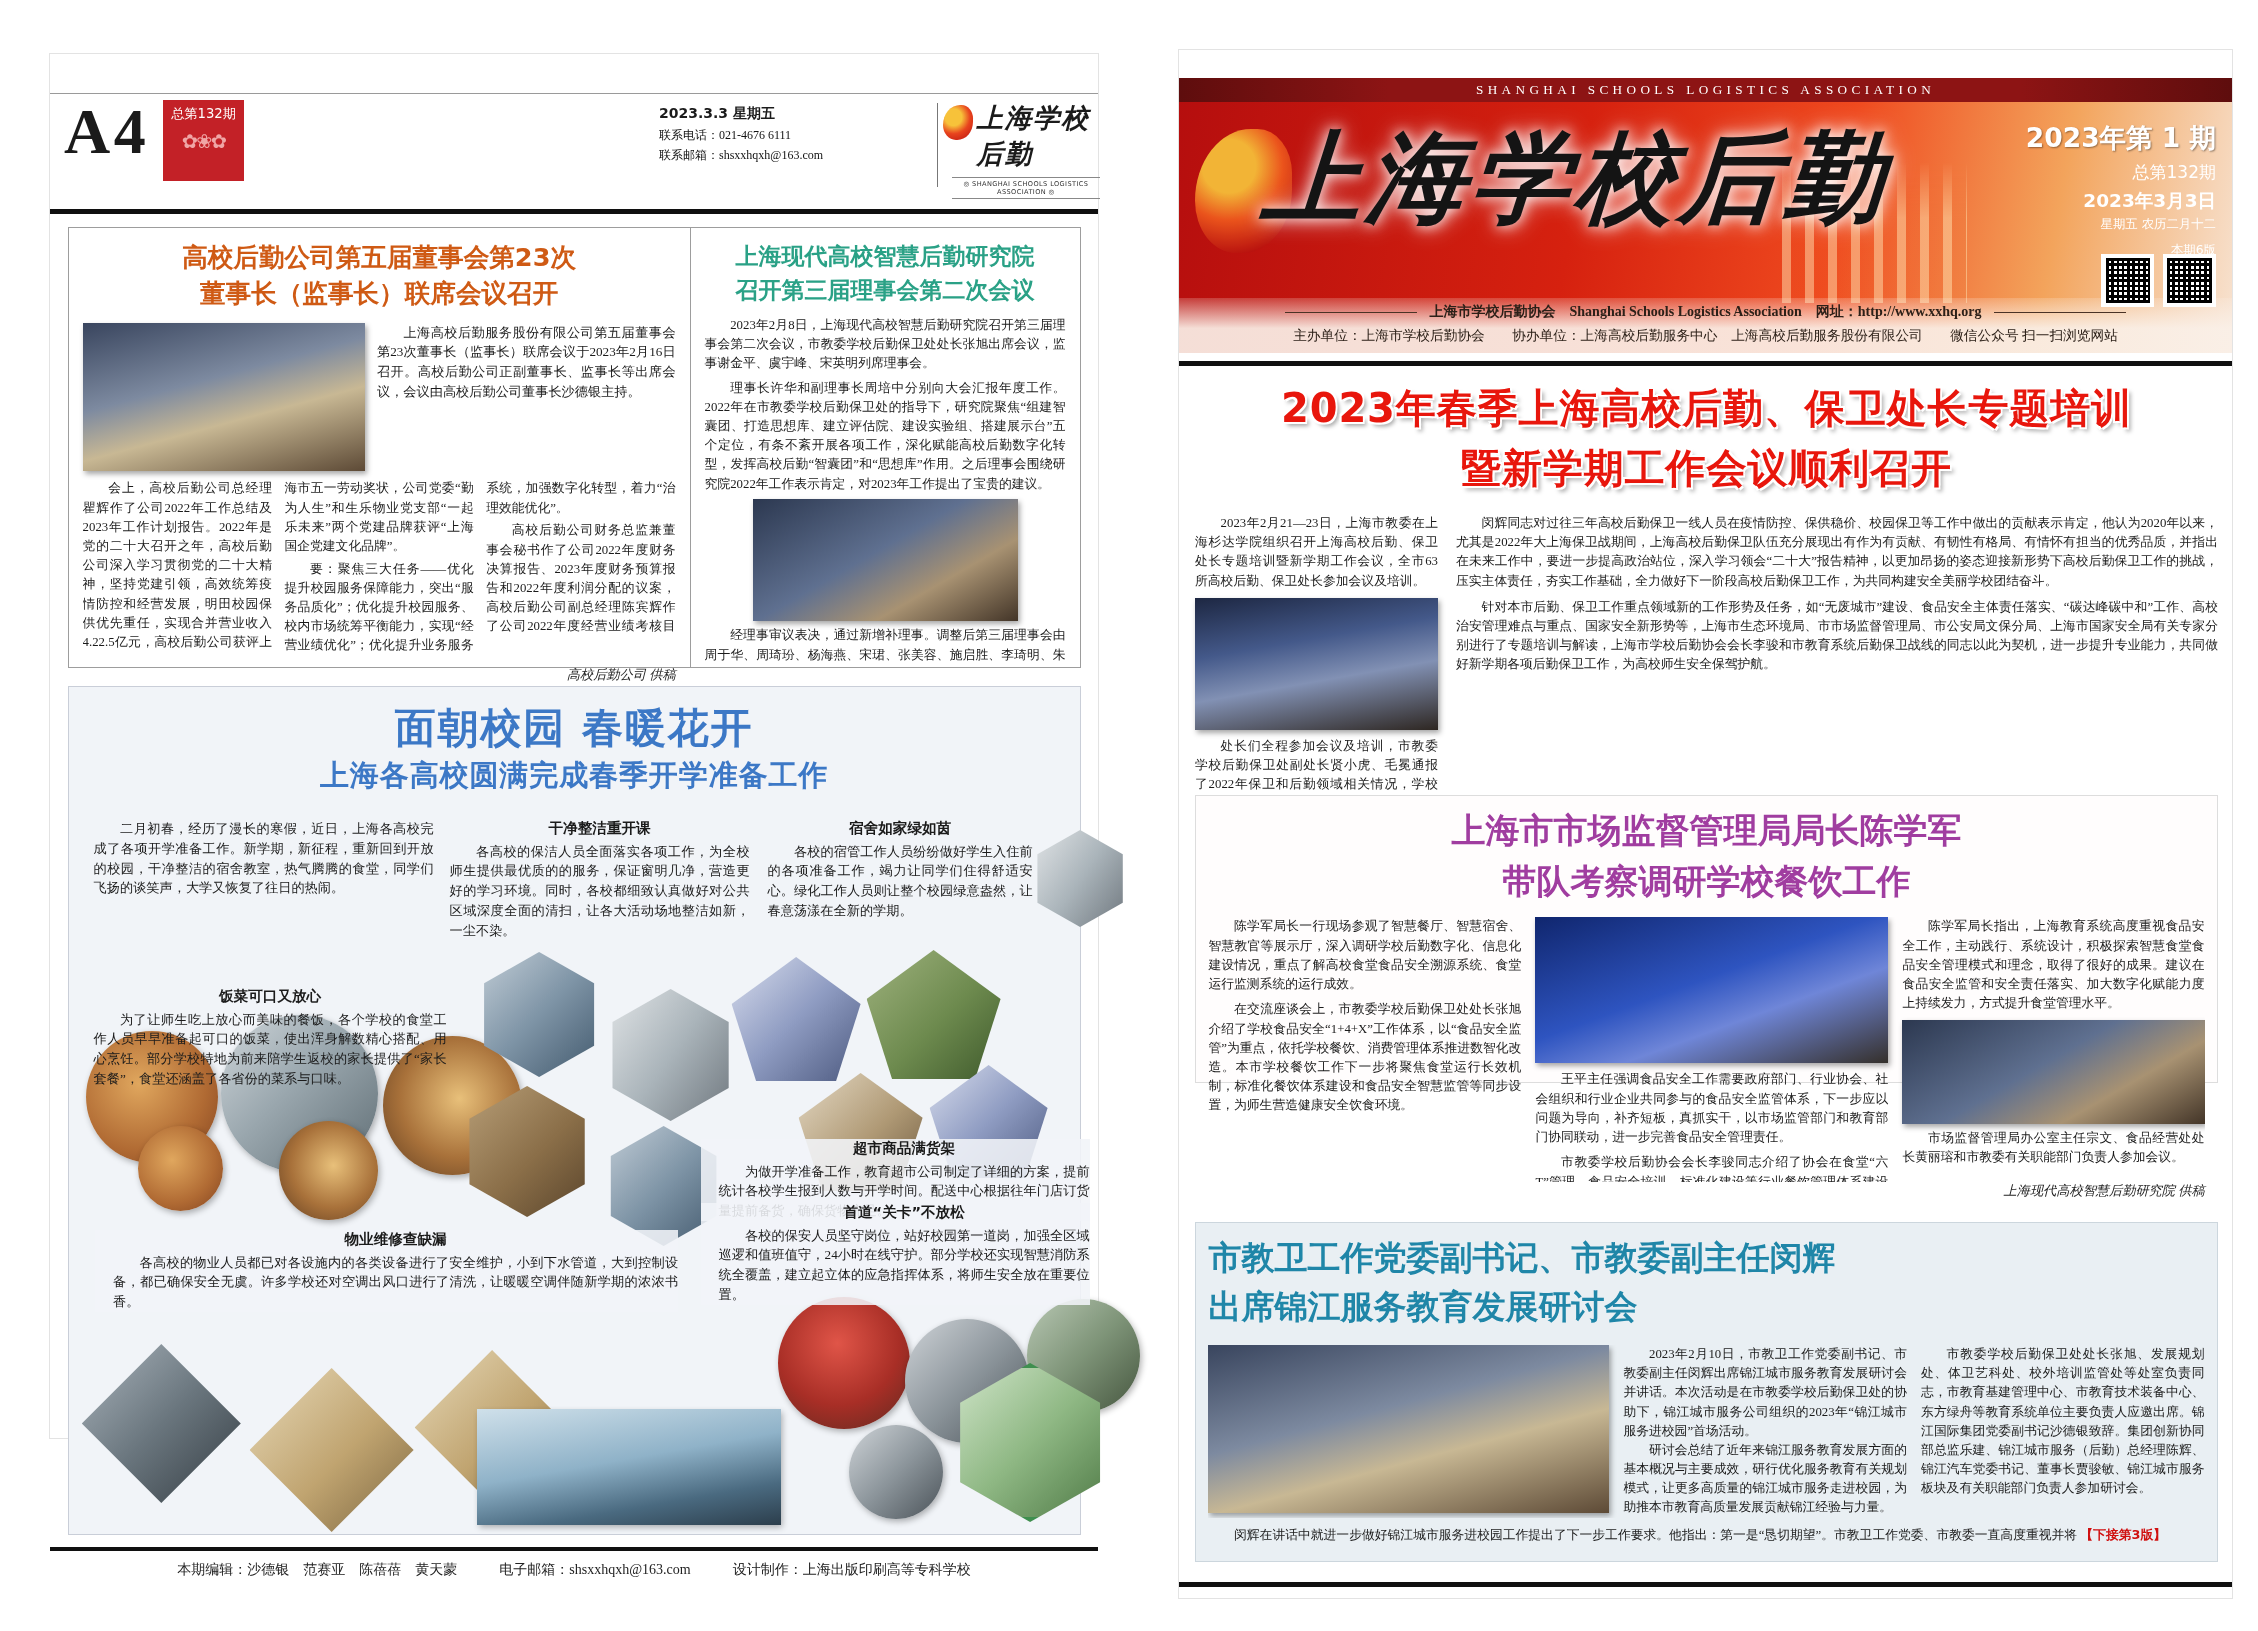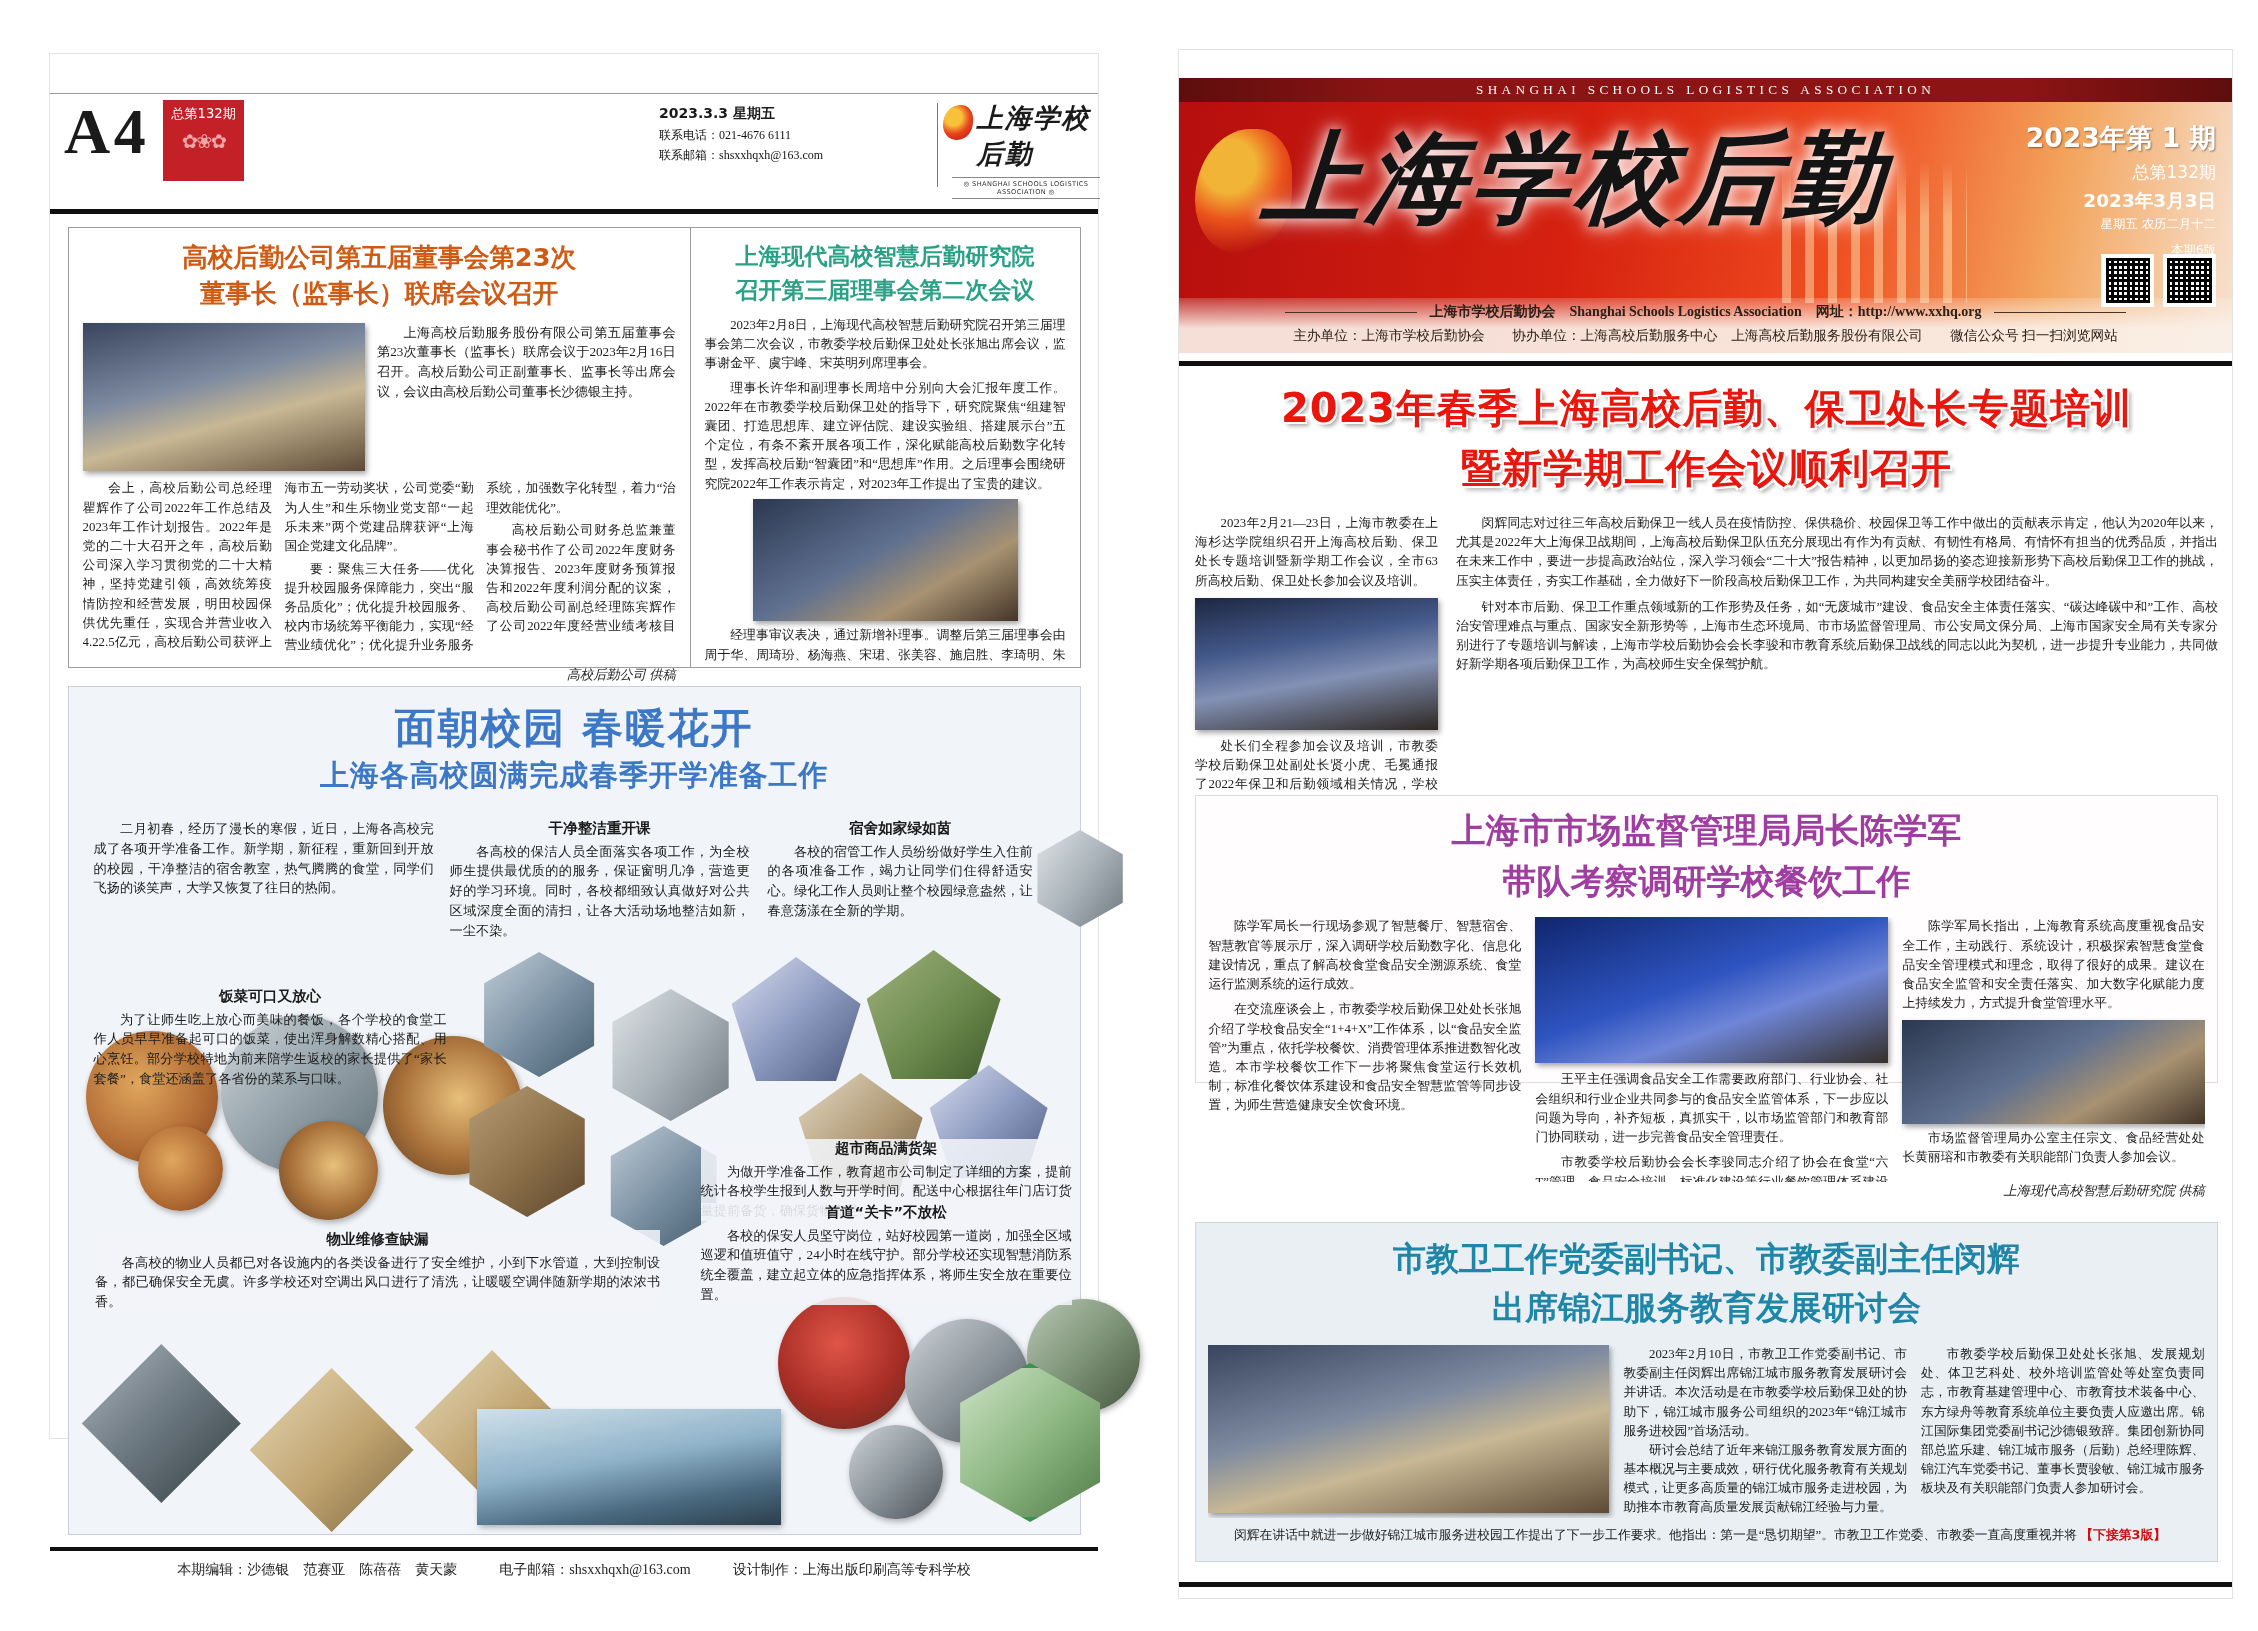--- a/index.html
+++ b/index.html
@@ -60,21 +60,21 @@
   .ph-bus{background:linear-gradient(135deg,#cfd4d8 0%,#8d969c 50%,#4a5258 100%);}
   .ph-guard{background:linear-gradient(135deg,#b9c8b4 0%,#7e9478 50%,#46563f 100%);}
   .ph-shelf{background:linear-gradient(135deg,#cfe4c8 0%,#8fb884 50%,#4f7a46 100%);border:5.3px solid #3f8f4f;box-sizing:border-box;}
   
   .feature{position:absolute;left:17.6px;top:632px;width:1013px;height:849px;background:#f1f4f8;border:0.9px solid #c9ced8;box-sizing:border-box;}
   .f-title{position:absolute;left:0;top:14px;width:100%;text-align:center;color:var(--blue,#3c78c6);font-family:"DejaVu Sans",sans-serif;font-weight:bold;font-size:41px;letter-spacing:1.8px;z-index:3;}
   .f-sub{position:absolute;left:0;top:69px;width:100%;text-align:center;color:var(--blue,#3c78c6);font-family:"DejaVu Sans",sans-serif;font-weight:bold;font-size:29px;letter-spacing:0.9px;z-index:3;}
   .f-block{position:absolute;z-index:2;font-size:13.2px;}
   .f-block .head{font-family:"DejaVu Sans",sans-serif;font-weight:bold;font-size:14.6px;text-align:center;margin-bottom:3.5px;text-indent:0;}
   .f-block p{margin:0;}
-  .f-bg{background:rgba(241,244,248,.88);}
+  .f-bg{background:rgba(241,244,248,.88);padding-left:18px;}
   .shape{position:absolute;z-index:1;box-shadow:1.8px 2.6px 6.2px rgba(0,0,0,.3);}
   .circ{border-radius:50%;}
   .hex{clip-path:polygon(50% 0,94% 25%,94% 75%,50% 100%,6% 75%,6% 25%);box-shadow:none;filter:drop-shadow(1.8px 2.6px 3.5px rgba(0,0,0,.3));}
   .pent{clip-path:polygon(50% 0,100% 38%,81% 100%,19% 100%,0 38%);box-shadow:none;filter:drop-shadow(1.8px 2.6px 3.5px rgba(0,0,0,.3));}
   .diam{clip-path:polygon(50% 0,100% 50%,50% 100%,0 50%);box-shadow:none;filter:drop-shadow(1.8px 2.6px 3.5px rgba(0,0,0,.3));}
   
   .lp-footer-rule{left:0;top:1493px;width:100%;height:4.4px;}
   .lp-footer{position:absolute;left:0;top:1507px;width:100%;text-align:center;font-size:14px;color:#222;}
   
   .masthead{position:absolute;left:0;top:28px;width:100%;height:275px;background:linear-gradient(100deg,#b50e0e 0%,#d6210f 38%,#ef4a1f 62%,#f3a45c 82%,#f7e3d2 100%);overflow:hidden;}
@@ -110,21 +110,21 @@
   .hl-purple{color:var(--purple,#a03da0);font-family:"DejaVu Sans",sans-serif;font-weight:bold;font-size:34px;line-height:1.5;text-align:center;}
   .r2-body{display:flex;gap:14px;margin-top:10.6px;height:265px;overflow:hidden;}
   .r2-body p{margin:0 0 6.2px 0;font-size:12.8px;}
   .r2-colA{width:313px;flex:none;}
   .r2-colB{width:353px;flex:none;}
   .r2-photo1{width:353px;height:146px;margin-bottom:7px;}
   .r2-colC{flex:1;}
   .r2-photo2{width:100%;height:104px;margin:5.3px 0;}
   
   .r3{position:absolute;left:16px;top:1172px;width:1023px;height:340px;background:#e9eff3;border:0.9px solid #ccd6dd;box-sizing:border-box;padding:10.6px 12.4px;}
-  .hl-cyan{color:var(--cyan,#1f86a8);font-family:Liberation Sans, sans-serif;font-weight:bold;font-size:33px;line-height:1.5;text-align:center;}
+  .hl-cyan{color:var(--cyan,#1f86a8);font-family:Liberation Serif, serif;font-weight:bold;font-size:33px;line-height:1.5;text-align:left;}
   .r3-body{display:flex;gap:14px;margin-top:12.4px;height:173px;overflow:hidden;}
   .r3-photo{width:401px;height:168px;flex:none;}
   .r3-body p{margin:0;font-size:12.8px;}
   .r3-col{flex:1;}
   .r3-bottom{margin-top:7px;font-size:12.8px;height:44px;overflow:hidden;}
   .cont-mark{color:#d01010;font-weight:bold;font-family:"DejaVu Sans",sans-serif;}
   .rp-bottom-rule{left:0;top:1532px;width:100%;height:5.3px;}
 </style>
 </head>
 <body>

